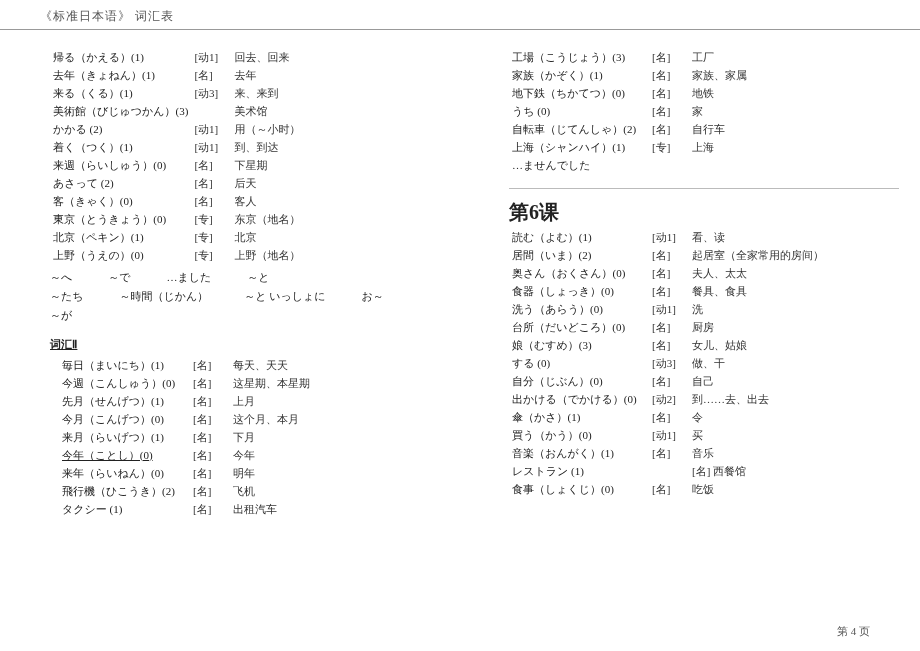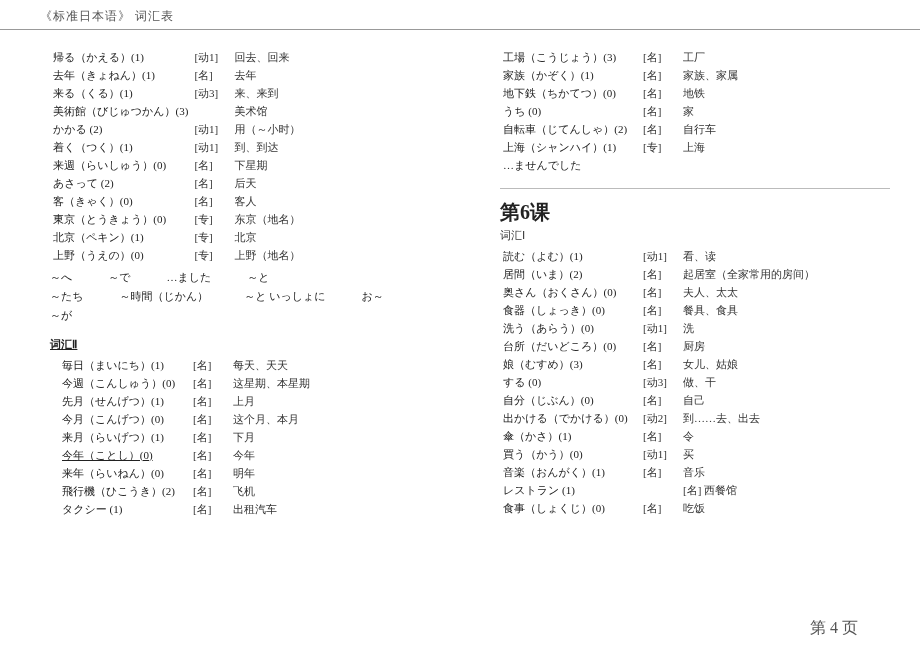--- a/index.html
+++ b/index.html
@@ -19,21 +19,21 @@
       align-items: center;
     }
     .page-header-title {
       font-size: 12px;
       color: #555;
       letter-spacing: 1px;
     }
     .page-content {
       padding: 18px 50px 40px 50px;
       display: flex;
-      gap: 0;
+      gap: 9px;
     }
     .left-col {
       width: 420px;
       flex-shrink: 0;
     }
     .right-col {
       width: 420px;
       flex-shrink: 0;
       padding-left: 30px;
     }
@@ -76,22 +76,22 @@
       font-family: "SimHei", "黑体", serif;
     }
     .lesson-vocab-label {
       font-size: 11px;
       margin-bottom: 4px;
       color: #333;
     }
     .page-footer {
       position: absolute;
       bottom: 12px;
-      right: 62px;
-      font-size: 16px;
+      right: 50px;
+      font-size: 11px;
       color: #555;
     }
   </style>
 </head>
 <body>
 
 <div class="page-header">
   <span class="page-header-title">《标准日本语》 词汇表</span>
 </div>
 
@@ -271,21 +271,20 @@
       <td class="td-jp">…ませんでした</td>
       <td class="td-pos"></td>
       <td class="td-cn"></td>
     </tr>
         </tbody>
     </table>
 
     <hr class="divider">
 
     <div class="lesson-title">第6课</div>
-    <div class="lesson-vocab-label">词汇Ⅰ</div>
 
     <table class="vocab-table">
       <tbody id="right-vocab1-body">
           <tr>
       <td class="td-jp" style="">読む（よむ）(1)</td>
       <td class="td-pos">[动1]</td>
       <td class="td-cn">看、读</td>
     </tr>
           <tr>
       <td class="td-jp" style="">居間（いま）(2)</td>

